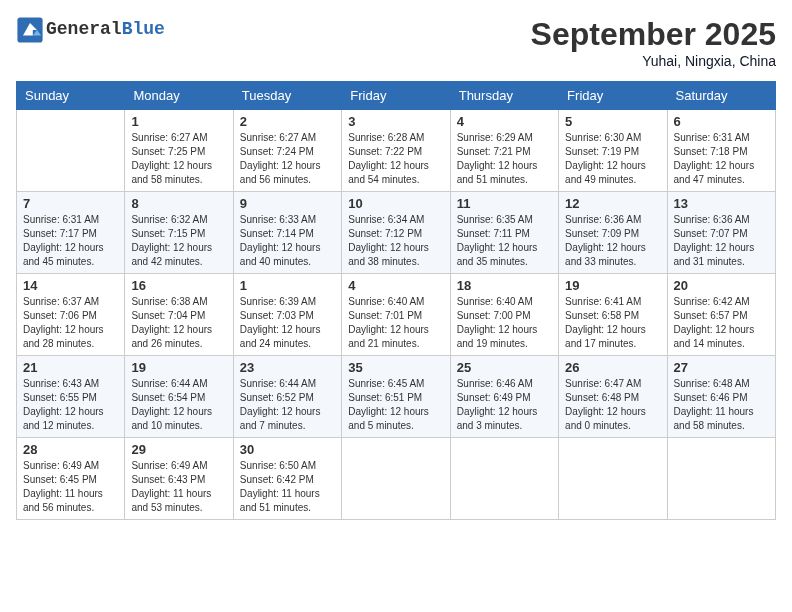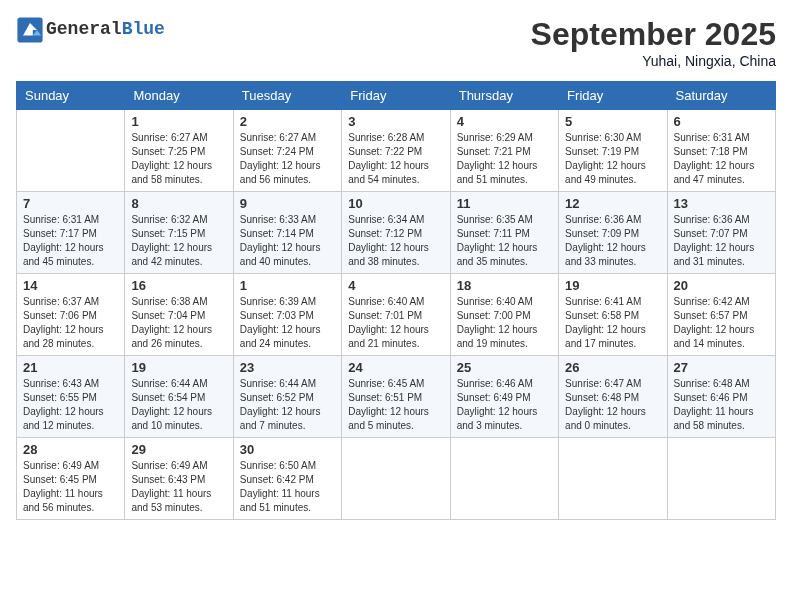--- a/index.html
+++ b/index.html
@@ -218,21 +218,21 @@
         </td>
         <td>
           <span class="day-num">19</span>
           <div class="day-info">Sunrise: 6:44 AM<br>Sunset: 6:54 PM<br>Daylight: 12 hours and 10 minutes.</div>
         </td>
         <td>
           <span class="day-num">23</span>
           <div class="day-info">Sunrise: 6:44 AM<br>Sunset: 6:52 PM<br>Daylight: 12 hours and 7 minutes.</div>
         </td>
         <td>
-          <span class="day-num">24</span>
+          <span class="day-num">35</span>
           <div class="day-info">Sunrise: 6:45 AM<br>Sunset: 6:51 PM<br>Daylight: 12 hours and 5 minutes.</div>
         </td>
         <td>
           <span class="day-num">25</span>
           <div class="day-info">Sunrise: 6:46 AM<br>Sunset: 6:49 PM<br>Daylight: 12 hours and 3 minutes.</div>
         </td>
         <td>
           <span class="day-num">26</span>
           <div class="day-info">Sunrise: 6:47 AM<br>Sunset: 6:48 PM<br>Daylight: 12 hours and 0 minutes.</div>
         </td>

